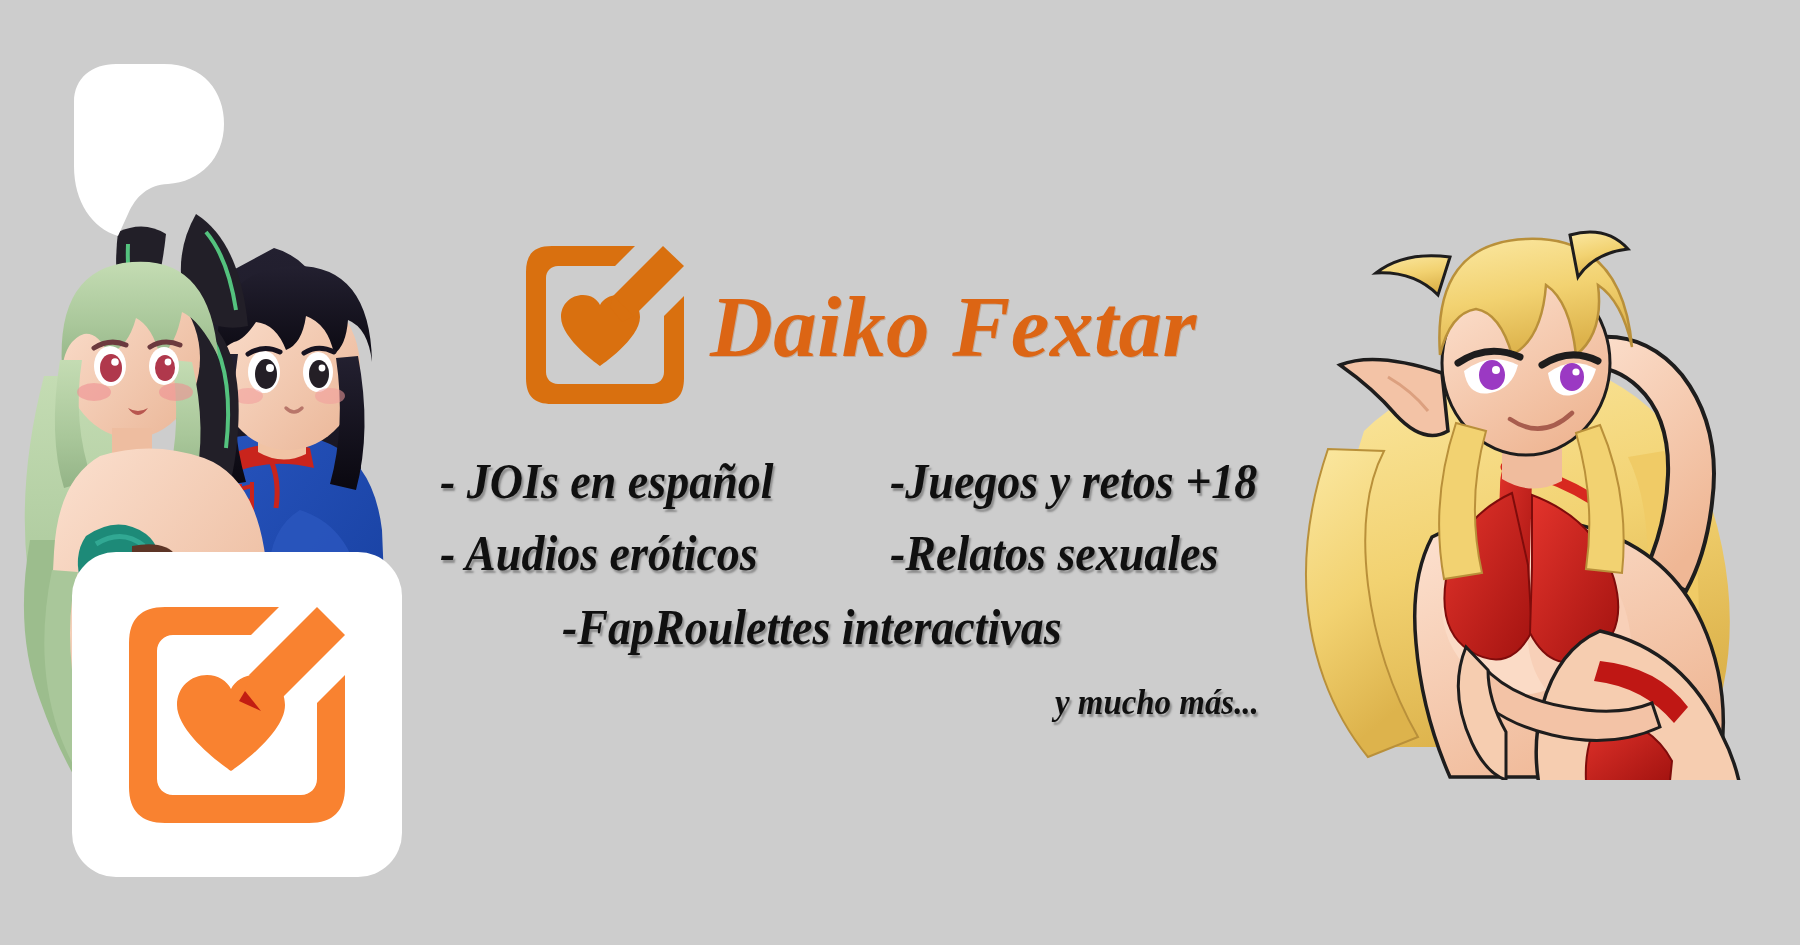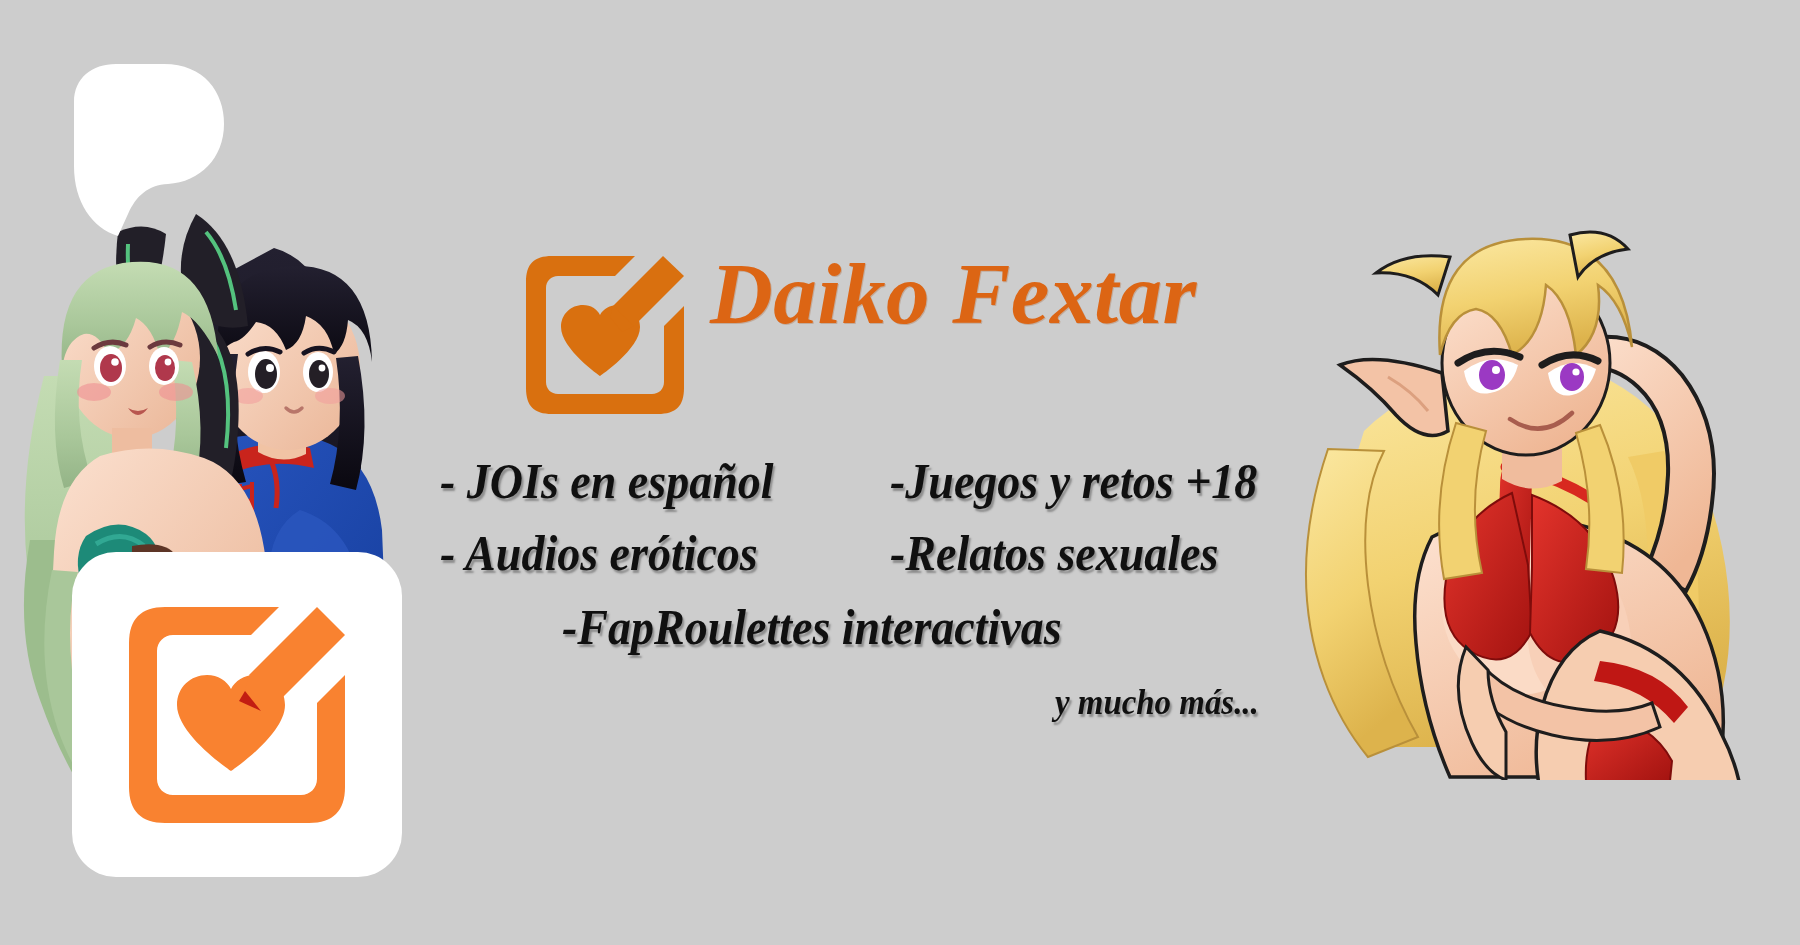--- a/index.html
+++ b/index.html
@@ -59,22 +59,23 @@
     display: flex;
     align-items: center;
     justify-content: center;
   }
   .avatar-badge svg { width: 232px; height: 232px; display: block; }
 
   
   .brand-row {
     position: absolute;
     left: 520px;
-    top: 250px;
+    top: 240px;
     display: flex;
+    align-items: center;
     z-index: 5;
   }
   .brand-logo { width: 168px; height: 172px; flex: none; }
   .brand-title {
     font-family: "Liberation Serif", "DejaVu Serif", serif;
     font-style: italic;
     font-weight: bold;
     font-size: 87px;
     letter-spacing: 0.5px;
     color: #dc6514;

